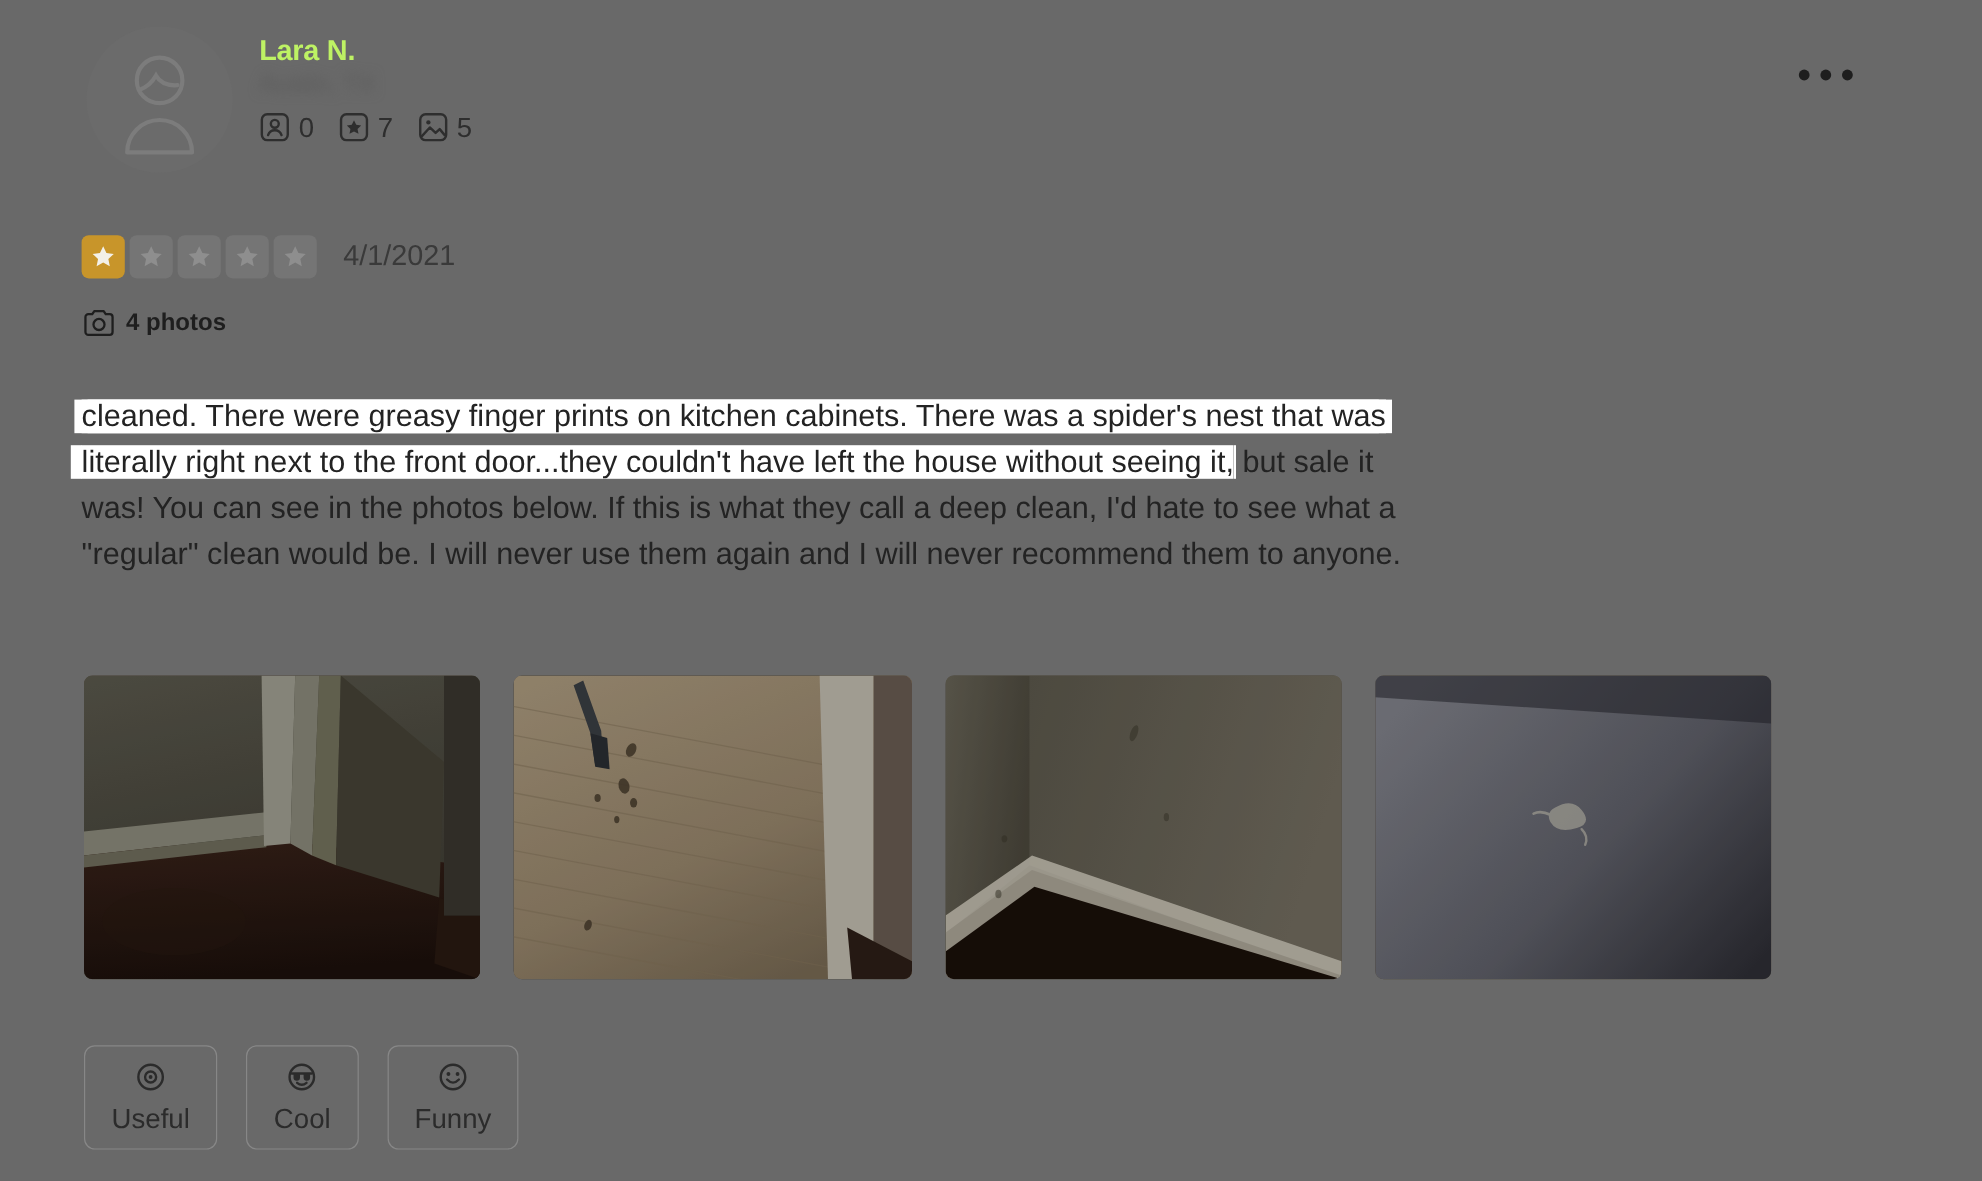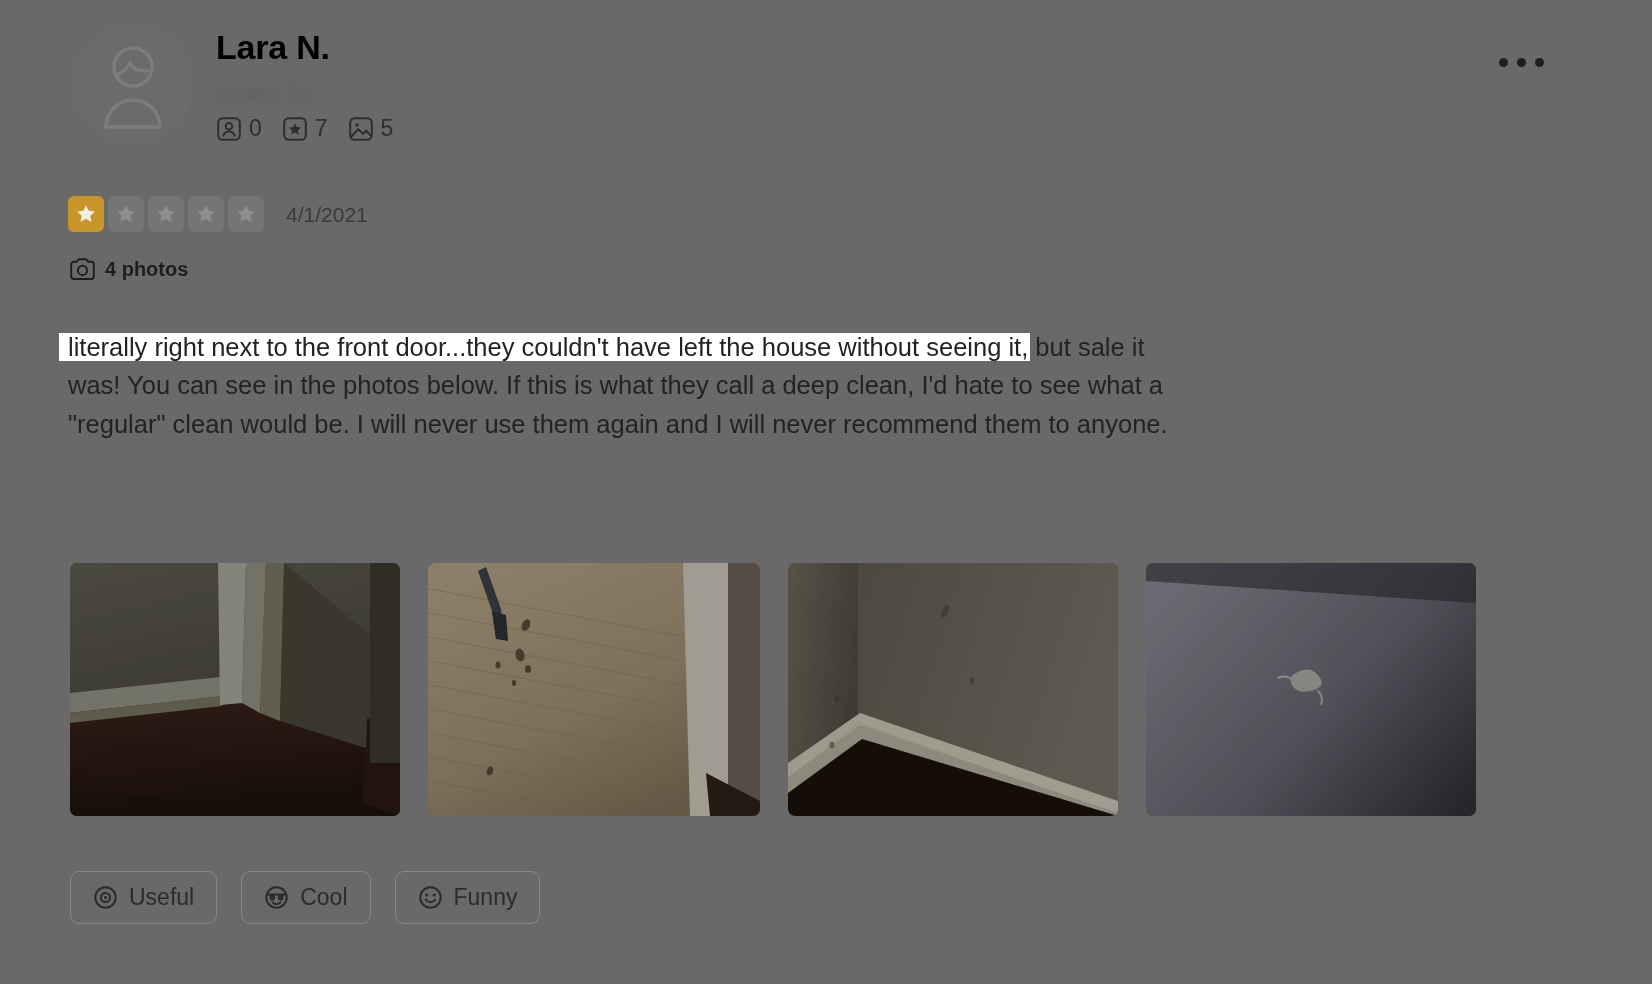--- a/index.html
+++ b/index.html
@@ -43,26 +43,26 @@
     align-items: center;
     justify-content: center;
     flex: 0 0 auto;
   }
   .avatar svg { display:block; }
 
   .user-block {
     padding-top: 8px;
   }
   .user-name {
-    font-size: 34px;
+    font-size: 24px;
     font-weight: bold;
     letter-spacing: -0.2px;
-    color: #000000;
+    color: #bef264;
     line-height: 1.05;
-    margin: 0 0 16px 0;
+    margin: 0 0 4px 0;
   }
   .user-location {
     font-size: 21px;
     color: #5a5a5a;
     line-height: 1.1;
     margin: 0 0 10px 0;
     filter: blur(5px);
     -webkit-filter: blur(5px);
     user-select: none;
     width: 150px;
@@ -122,21 +122,21 @@
     height: 36px;
     border-radius: 6px;
     background: #757575;
     display: flex;
     align-items: center;
     justify-content: center;
   }
   .star.filled { background: #c8952a; }
   .star svg { display: block; }
   .review-date {
-    font-size: 21px;
+    font-size: 24px;
     color: #3a3a3a;
     line-height: 1;
     margin-left: 4px;
   }
 
   
   .photo-count {
     position: absolute;
     left: 70px;
     top: 258px;
@@ -211,20 +211,21 @@
     gap: 11px;
     border: 1px solid #878787;
     border-radius: 9px;
     padding: 13px 22px;
     font-size: 23px;
     color: #2b2b2b;
     background: transparent;
     cursor: pointer;
     line-height: 1;
     font-family: inherit;
+    flex-direction: column;
   }
   .fb-btn svg { display:block; flex: 0 0 auto; }
 </style>
 </head>
 <body>
 
 <div class="review-card">
 
   <div class="review-header">
 
@@ -311,20 +312,21 @@
 
   <div class="photo-count">
     <svg width="25" height="22" viewBox="0 0 25 22">
       <path d="M1.2 6.2 a2.4 2.4 0 0 1 2.4 -2.4 h3.3 l1.7 -2.6 h7.8 l1.7 2.6 h3.3 a2.4 2.4 0 0 1 2.4 2.4 v12.4 a2.4 2.4 0 0 1 -2.4 2.4 h-17.8 a2.4 2.4 0 0 1 -2.4 -2.4 z" fill="none" stroke="#1e1e1e" stroke-width="1.9" stroke-linejoin="round"></path>
       <circle cx="12.5" cy="12.4" r="4.6" fill="none" stroke="#1e1e1e" stroke-width="1.9"></circle>
     </svg>
     <span>4 photos</span>
   </div>
 
   <div class="review-body">
+    <div class="ln"><span class="hl">cleaned. There were greasy finger prints on kitchen cabinets. There was a spider's nest that was</span></div>
     <div class="ln"><span class="hl-wide">literally right next to the front door...they couldn't have left the house without seeing it,</span><span> but sale it</span></div>
     <div class="ln"><span>was! You can see in the photos below. If this is what they call a deep clean, I'd hate to see what a</span></div>
     <div class="ln"><span>"regular" clean would be. I will never use them again and I will never recommend them to anyone.</span></div>
   </div>
 
   <div class="photo-strip">
 
     <div class="photo p1">
       <svg viewBox="0 0 330 253" preserveAspectRatio="none">
         <defs>

